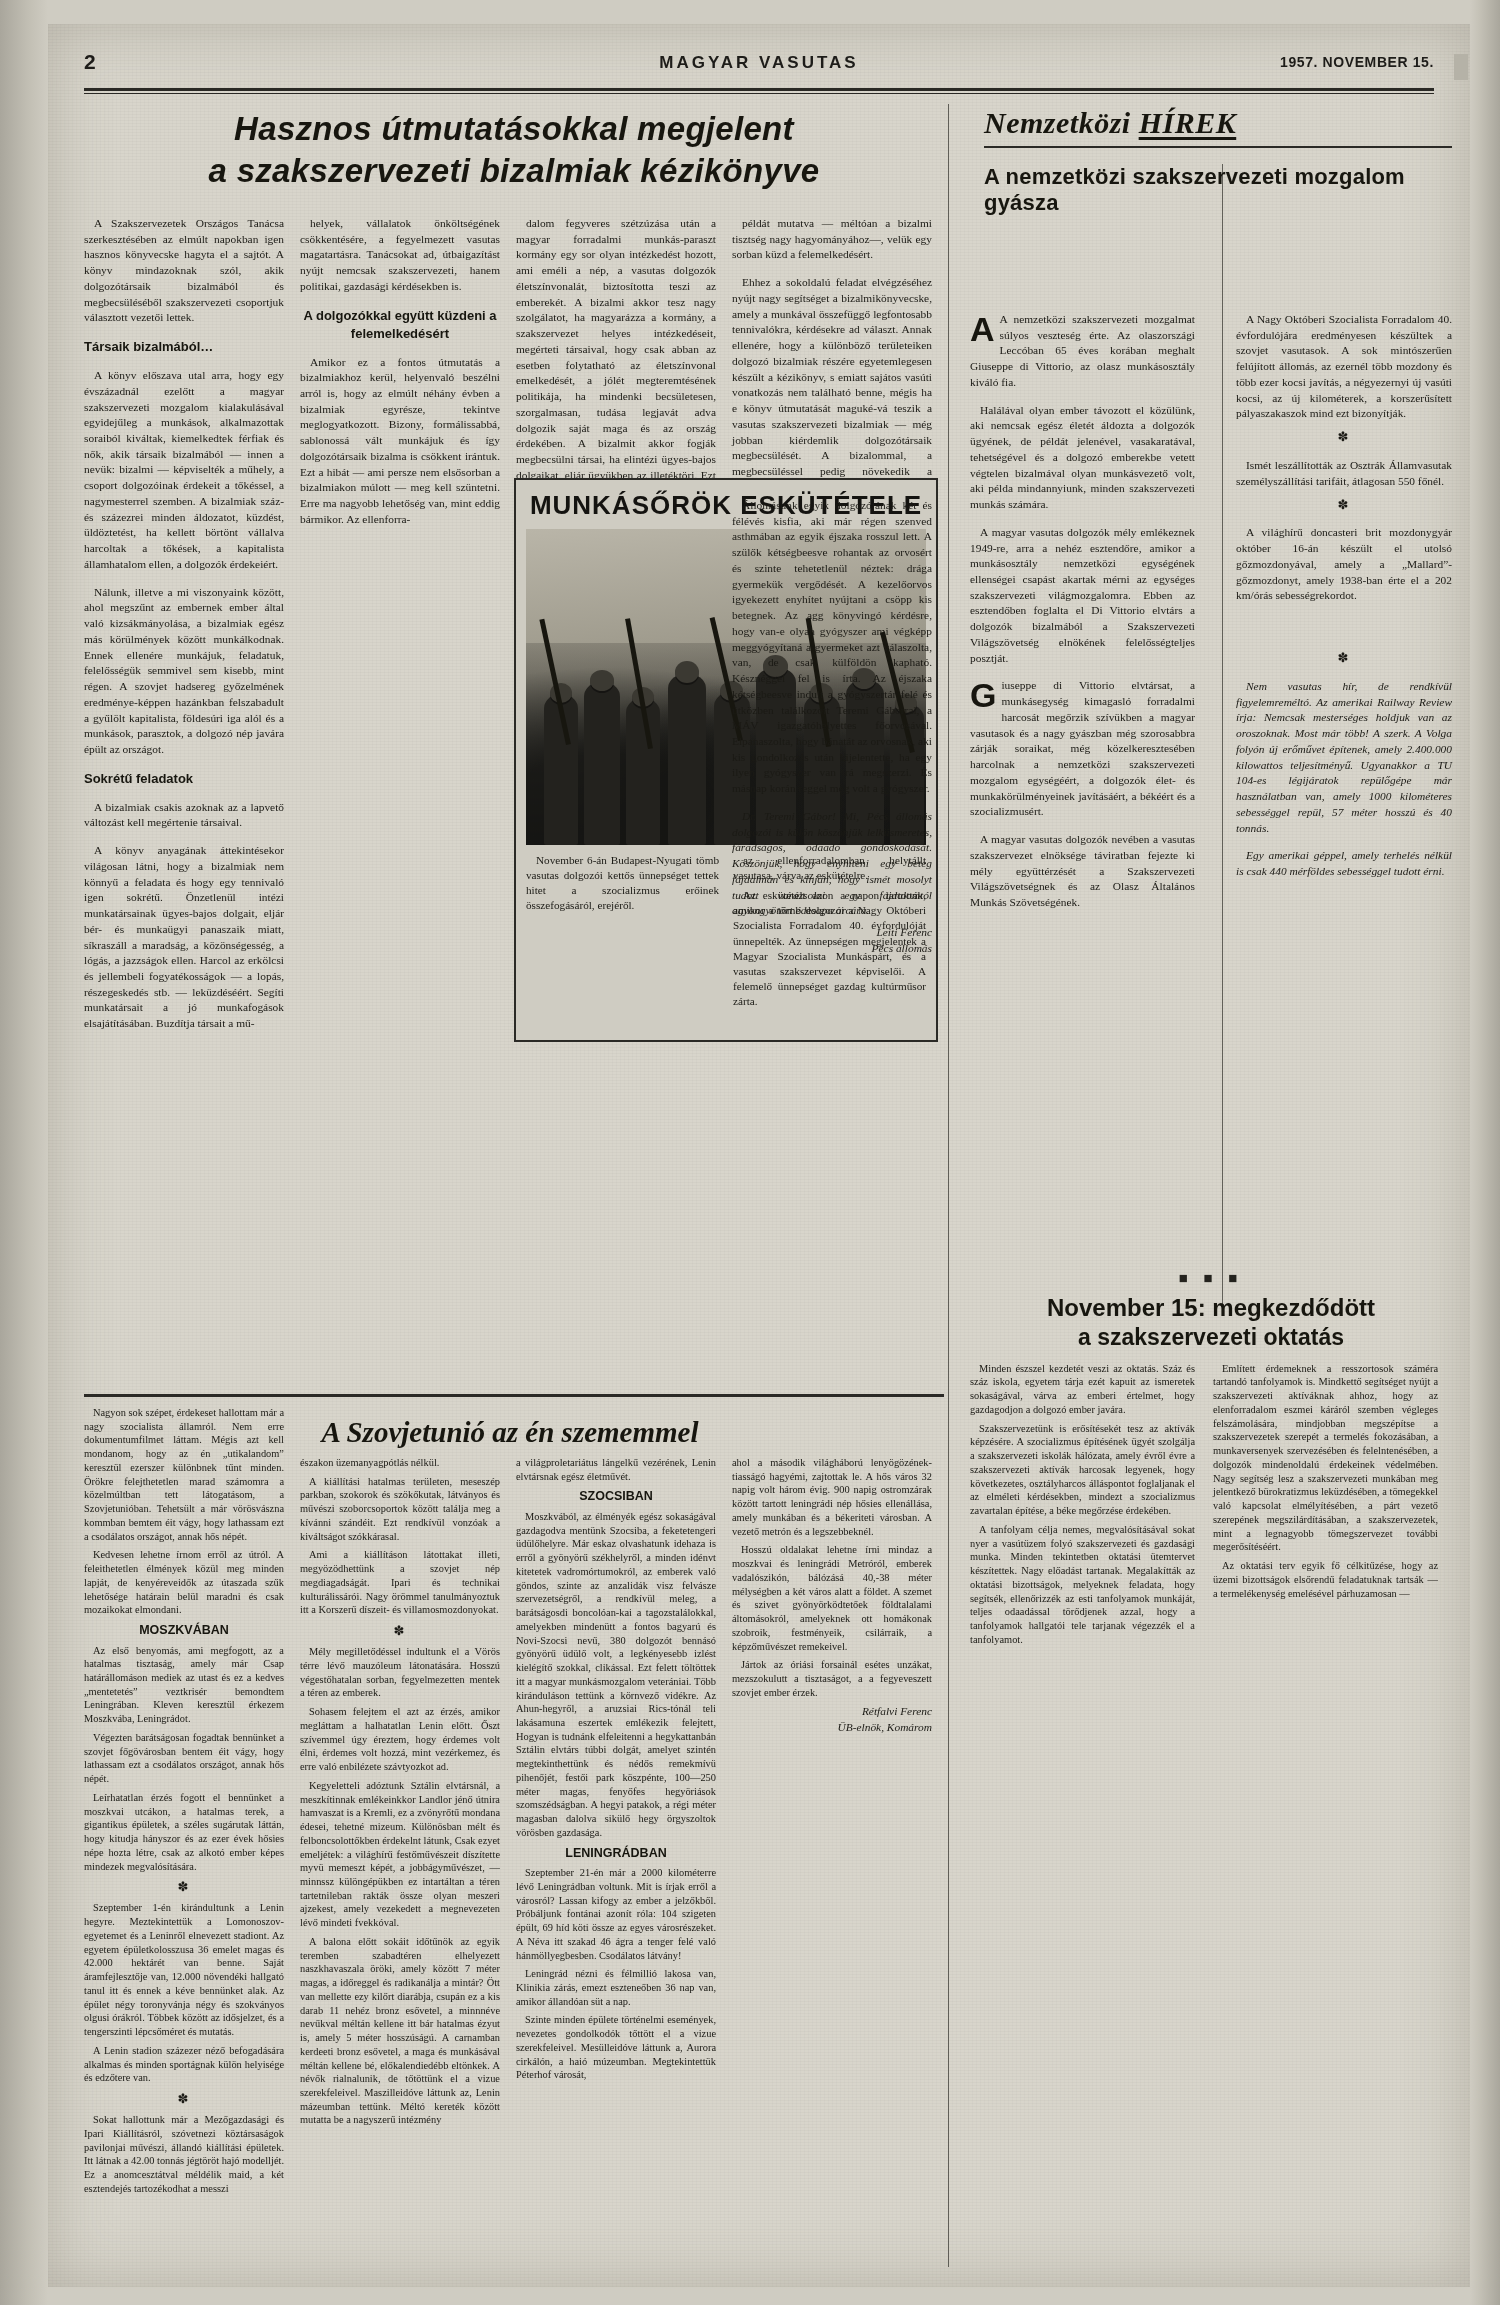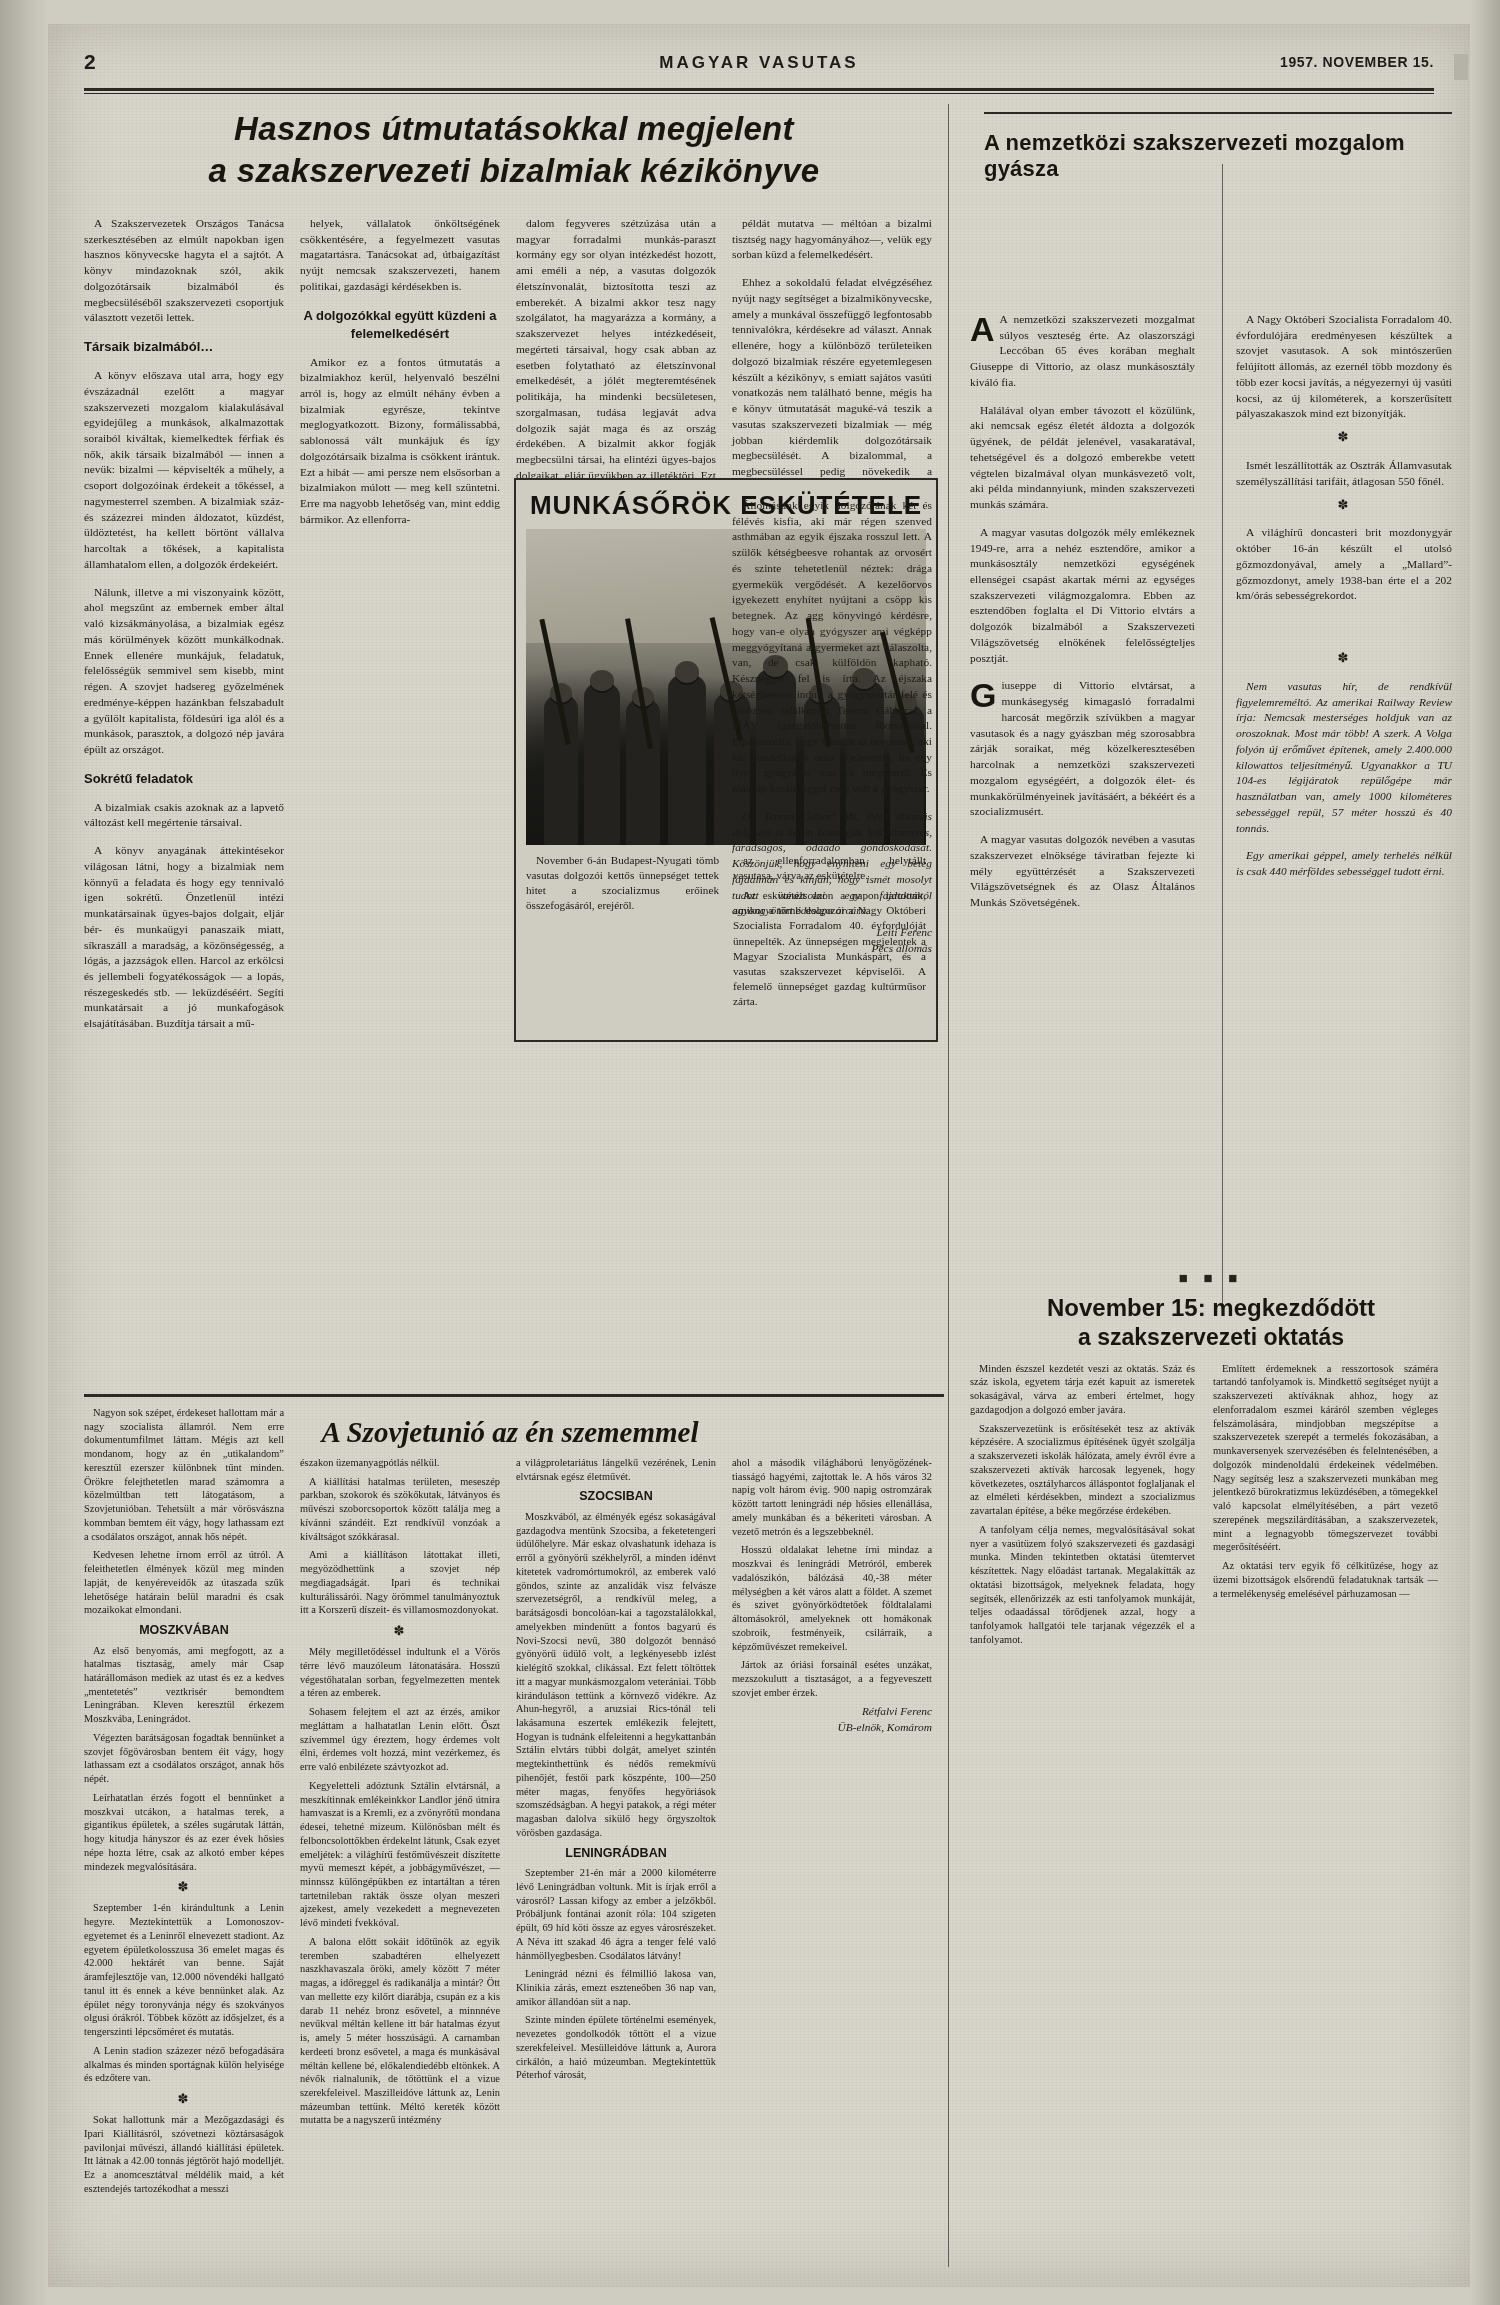--- a/index.html
+++ b/index.html
@@ -252,20 +252,24 @@
 
       <div class="colsep" style="left:864px;top:0;bottom:0"></div>
       <div class="colsep" style="left:1138px;top:60px;height:1150px"></div>
 
       <div class="left-head">
         <h1 class="head-main">Hasznos útmutatásokkal megjelent</h1>
         <h1 class="head-main">a szakszervezeti bizalmiak kézikönyve</h1>
       </div>
 
       <div class="nemzetkozi-head">
+        <div class="script">
+          <span>Nemzetközi</span>
+          <span class="ul">HÍREK</span>
+        </div>
         <div style="height:2px;background:#2b2a26;margin-top:6px;width:100%"></div>
         <div class="nemzetkozi-title">A nemzetközi szakszervezeti mozgalom gyásza</div>
       </div>
 
       <div class="col" style="left:0;top:100px;width:200px;">
         <p>A Szakszervezetek Országos Tanácsa szerkesztésében az elmúlt napokban igen hasznos könyvecske hagyta el a sajtót. A könyv mindazoknak szól, akik dolgozótársaik bizalmából és megbecsüléséből szakszervezeti csoportjuk választott vezetői lettek.</p>
         <div class="subhead left">Társaik bizalmából…</div>
         <p>A könyv előszava utal arra, hogy egy évszázadnál ezelőtt a magyar szakszervezeti mozgalom kialakulásával egyidejűleg a munkások, alkalmazottak soraiból kiváltak, kiemelkedtek férfiak és nők, akik társaik bizalmából — innen a nevük: bizalmi — képviselték a műhely, a csoport dolgozóinak érdekeit a tőkéssel, a nagymesterrel szemben. A bizalmiak száz- és százezrei minden áldozatot, küzdést, üldöztetést, ha kellett börtönt vállalva harcoltak a tőkések, a kapitalista államhatalom ellen, a dolgozók érdekeiért.</p>
         <p>Nálunk, illetve a mi viszonyaink között, ahol megszűnt az embernek ember által való kizsákmányolása, a bizalmiak egész más körülmények között munkálkodnak. Ennek ellenére munkájuk, feladatuk, felelősségük semmivel sem kisebb, mint régen. A szovjet hadsereg győzelmének eredménye-képpen hazánkban felszabadult a gyűlölt kapitalista, földesúri iga alól és a munkások, parasztok, a dolgozó nép javára épült az országot.</p>
         <div class="subhead left">Sokrétű feladatok</div>

